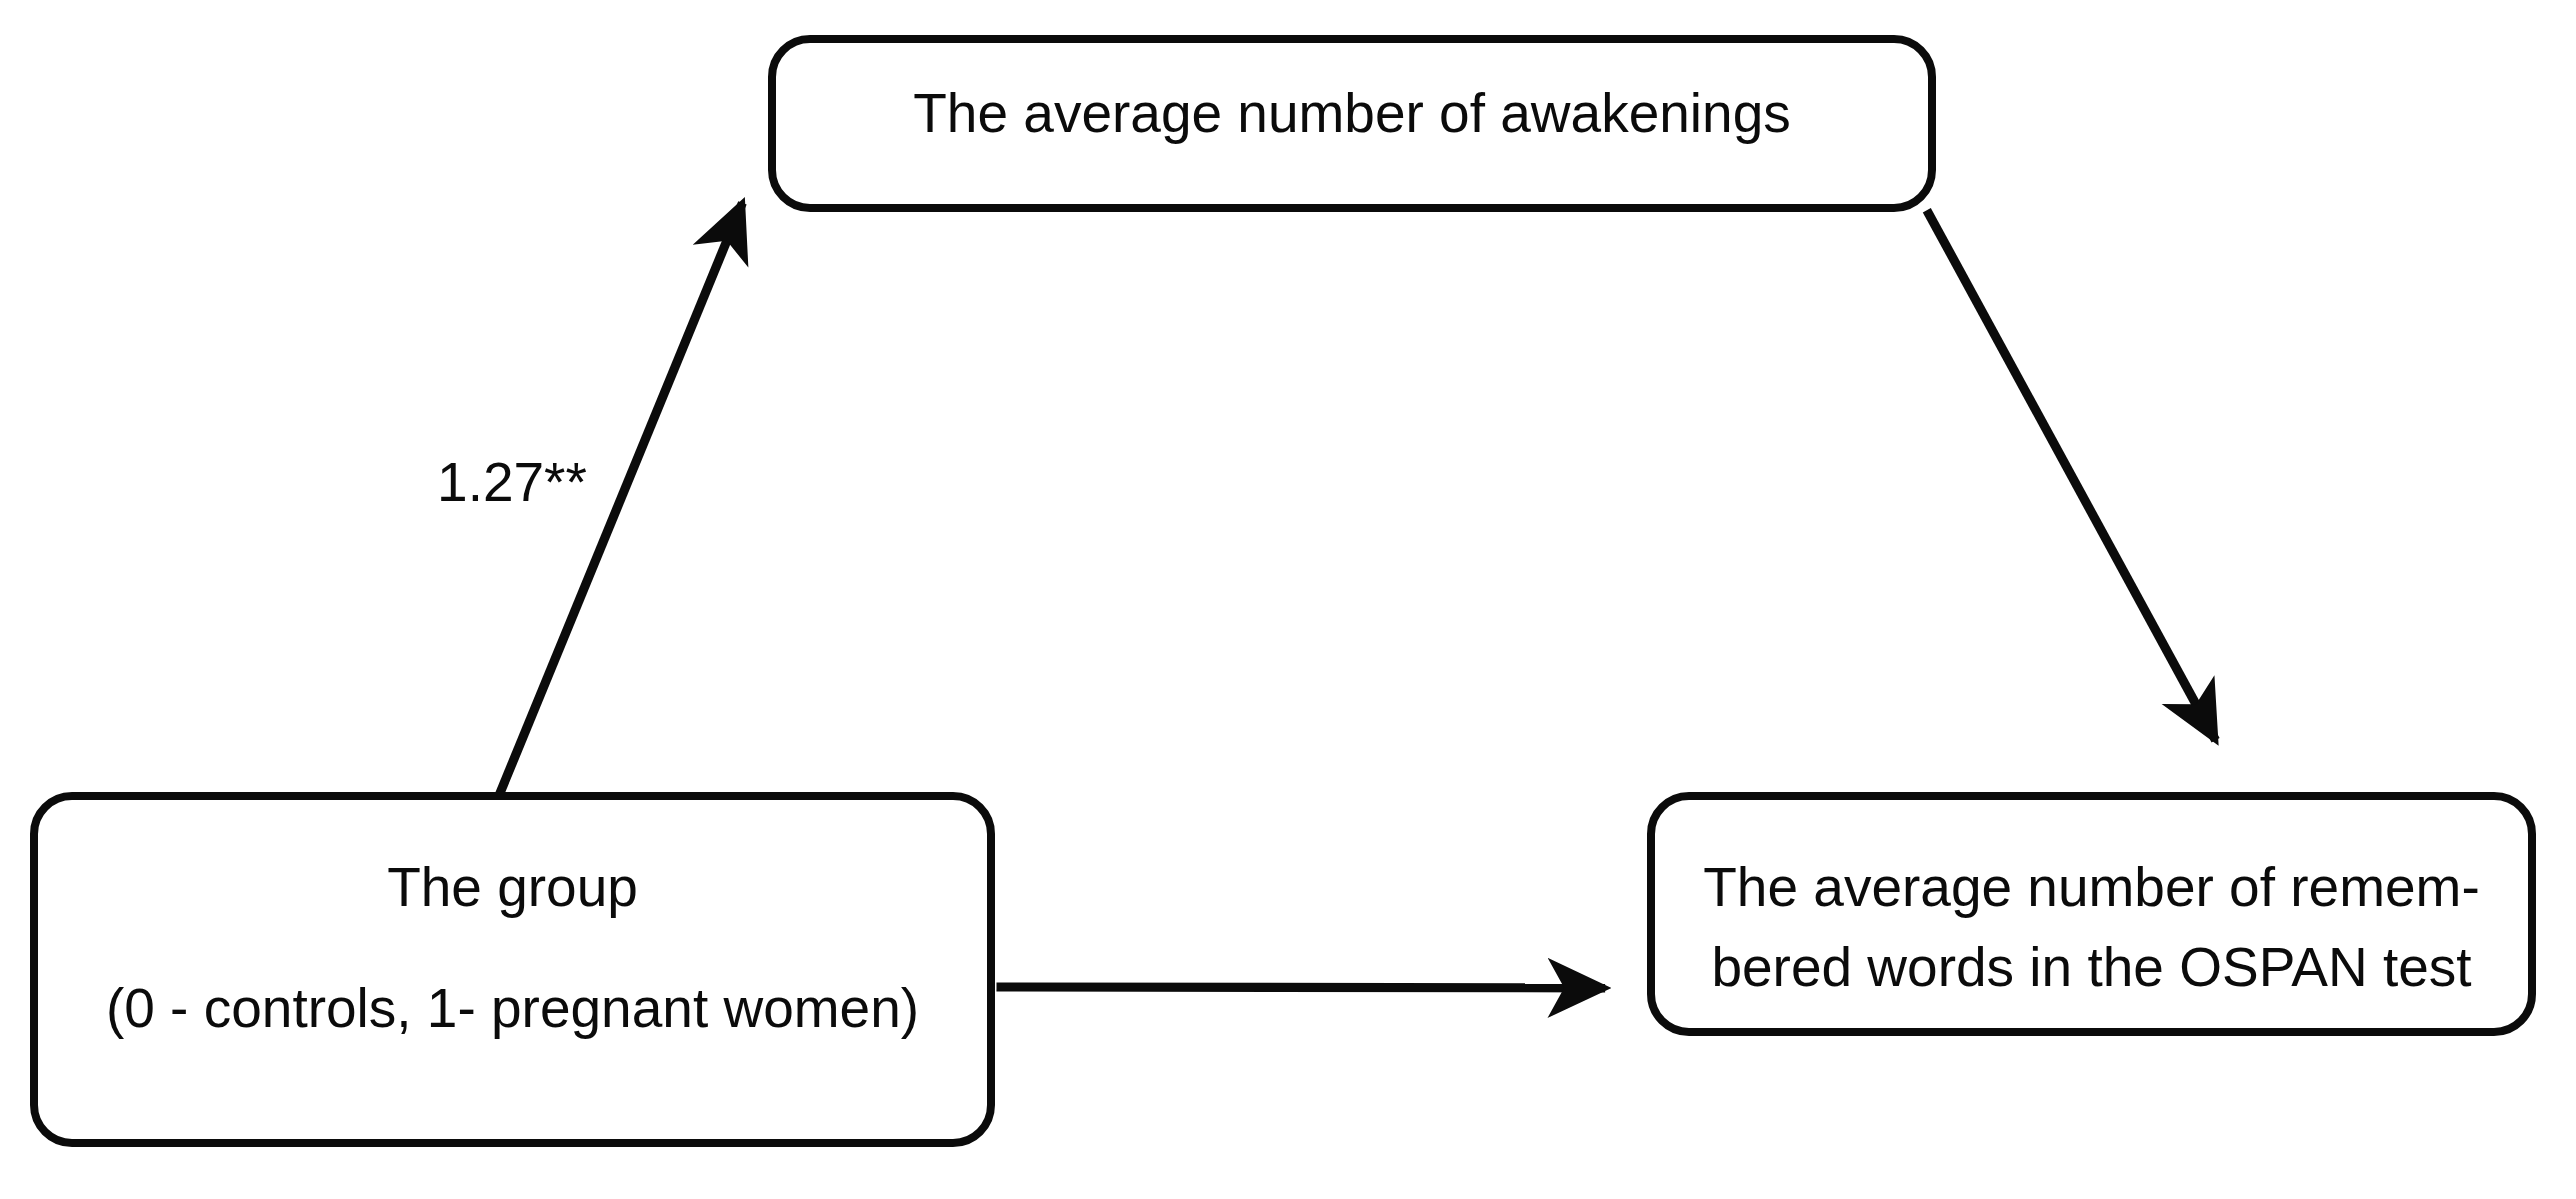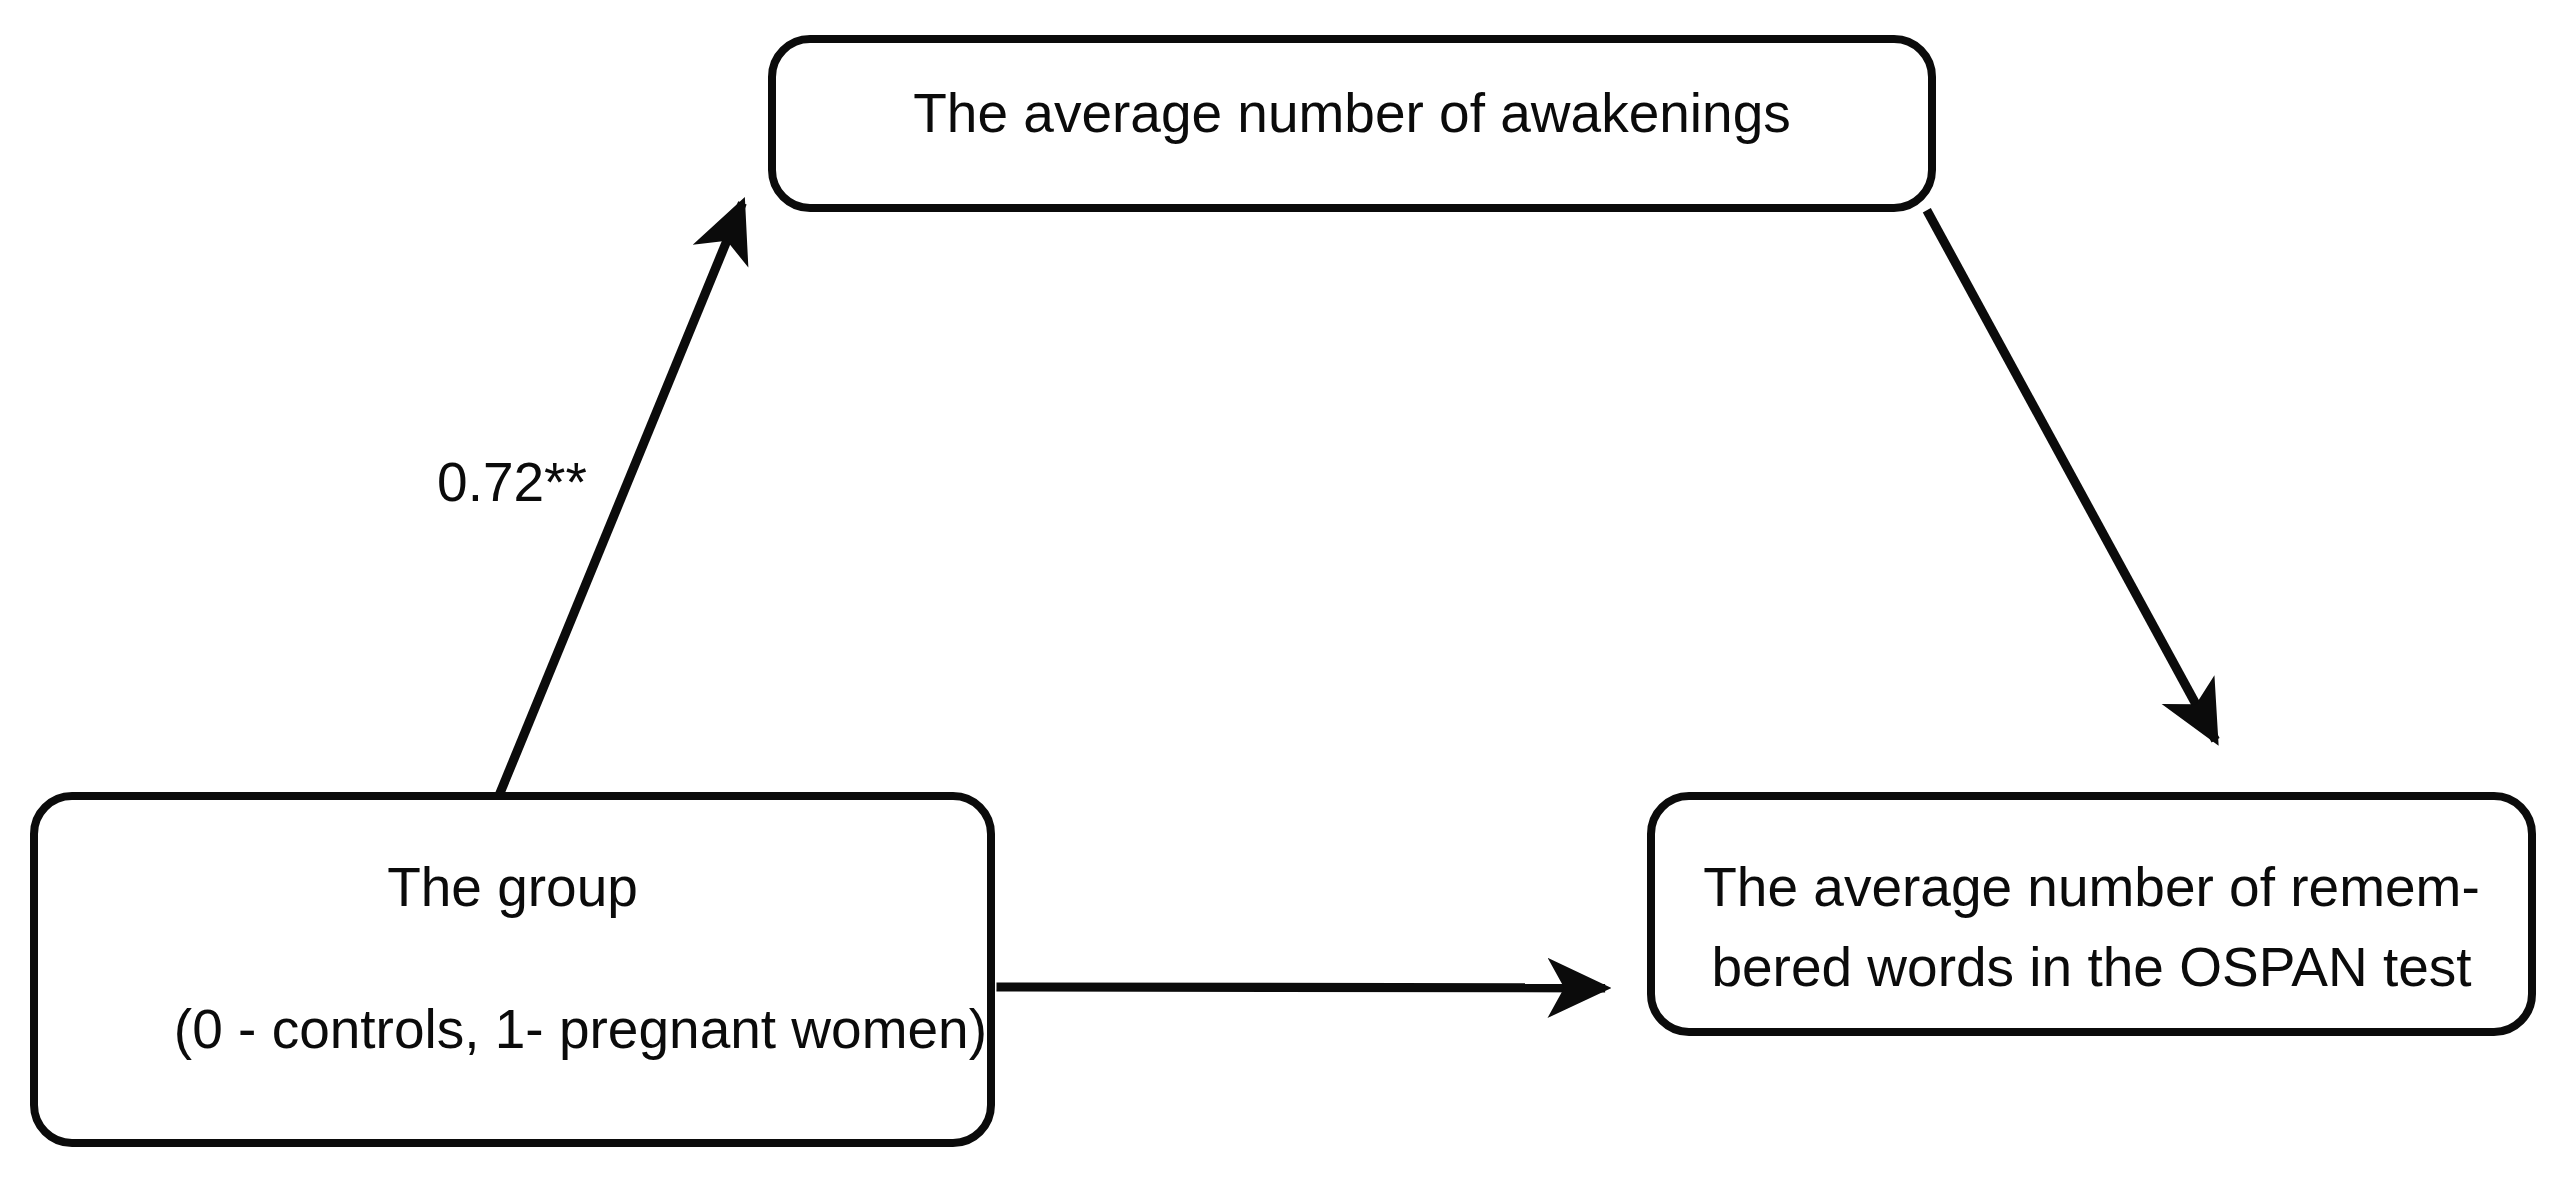--- a/index.html
+++ b/index.html
@@ -44,22 +44,21 @@
     padding-bottom: 22px;
   }
   .node-predictor {
     left: 30px;
     top: 792px;
     width: 965px;
     height: 355px;
     padding-top: 54px;
   }
   .node-predictor .line2 {
-    margin-top: 76px;
-    text-align: right;
+    margin-top: 55px;
   }
   .node-outcome {
     left: 1647px;
     top: 792px;
     width: 889px;
     height: 244px;
     padding-top: 47px;
     line-height: 80px;
   }
   .path-label {
@@ -109,18 +108,18 @@
   <div class="node node-predictor">
     <div class="line1">The group</div>
     <div class="line2">(0 - controls, 1- pregnant women)</div>
   </div>
 
   <div class="node node-outcome">
     <div>The average number of remem-</div>
     <div>bered words in the OSPAN test</div>
   </div>
 
-  <div class="path-label label-a">0.72**</div>
+  <div class="path-label label-a">1.27**</div>
 
 
 
 </div>
 
 
 </body></html>

